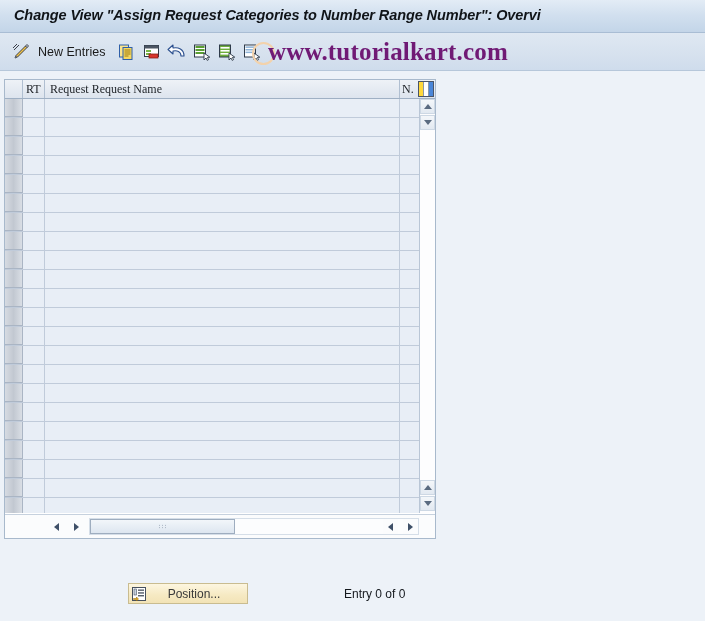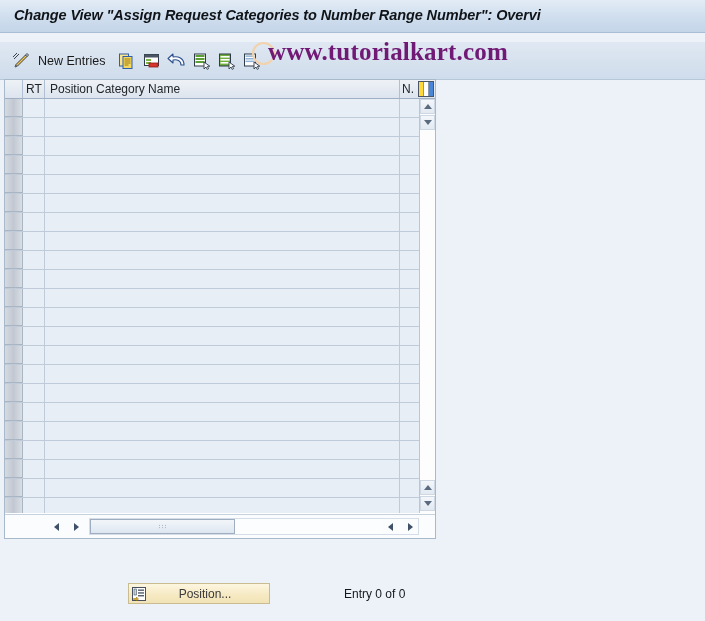--- a/index.html
+++ b/index.html
@@ -33,21 +33,21 @@
     font-weight: bold;
     font-style: italic;
     letter-spacing: -0.1px;
     color: #101418;
     white-space: nowrap;
   }
 
   
   .toolbar {
     position: absolute;
-    left: 0; top: 42px;
+    left: 0; top: 33px;
     width: 705px; height: 38px;
     background: linear-gradient(to bottom, #dfe8f2 0%, #d6e1ee 60%, #cfdcec 100%);
     border-bottom: 1px solid #b6c7da;
     box-sizing: border-box;
   }
   .tb-item {
     position: absolute;
     top: 6px;
     height: 26px;
     display: flex;
@@ -91,20 +91,21 @@
     border: 1px solid #a8b9cc;
     box-sizing: border-box;
   }
   .grid-header {
     position: absolute;
     left: 0; top: 0;
     width: 430px; height: 19px;
     background: linear-gradient(to bottom, #eef2f7 0%, #dde4ee 100%);
     border-bottom: 1px solid #9fb0c4;
     box-sizing: border-box;
+    font-family: Liberation Serif, serif;
   }
   .hdr-cell {
     position: absolute;
     top: 0; height: 18px;
     display: flex; align-items: center;
     font-size: 12px;
     color: #22262b;
     box-sizing: border-box;
     border-right: 1px solid #b0bfd1;
     overflow: hidden;
@@ -241,21 +242,21 @@
     width: 9px; height: 5px;
     background-image:
       radial-gradient(circle, #9aa7b7 0.6px, transparent 0.8px);
     background-size: 3px 2.5px;
   }
 
   
   .pos-btn {
     position: absolute;
     left: 128px; top: 583px;
-    width: 142px; height: 21px;
+    width: 120px; height: 21px;
     background: linear-gradient(to bottom, #fdf6e0 0%, #f6eac4 55%, #f2e3b6 100%);
     border: 1px solid #c9bc90;
     box-sizing: border-box;
     display: flex; align-items: center;
     cursor: default;
   }
   .pos-icon {
     position: absolute;
     left: 3px; top: 3px;
     width: 14px; height: 14px;
@@ -353,21 +354,21 @@
 </div>
 
 <div class="wm-circle"></div>
 <div class="watermark">www.tutorialkart.com</div>
 
 <div class="grid-wrap">
 
   <div class="grid-header">
     <div class="hdr-cell hdr-sel"></div>
     <div class="hdr-cell hdr-rt">RT</div>
-    <div class="hdr-cell hdr-name">Position Category Name</div>
+    <div class="hdr-cell hdr-name">Request Request Name</div>
     <div class="hdr-cell hdr-n">N.</div>
     <div class="cfg-icon">
       <i class="cfg-b1"></i>
         <i class="cfg-b2"></i>
         <i class="cfg-b3"></i>
     </div>
   </div>
 
   <div class="grid-body" id="grid-body">
       <div class="row">

